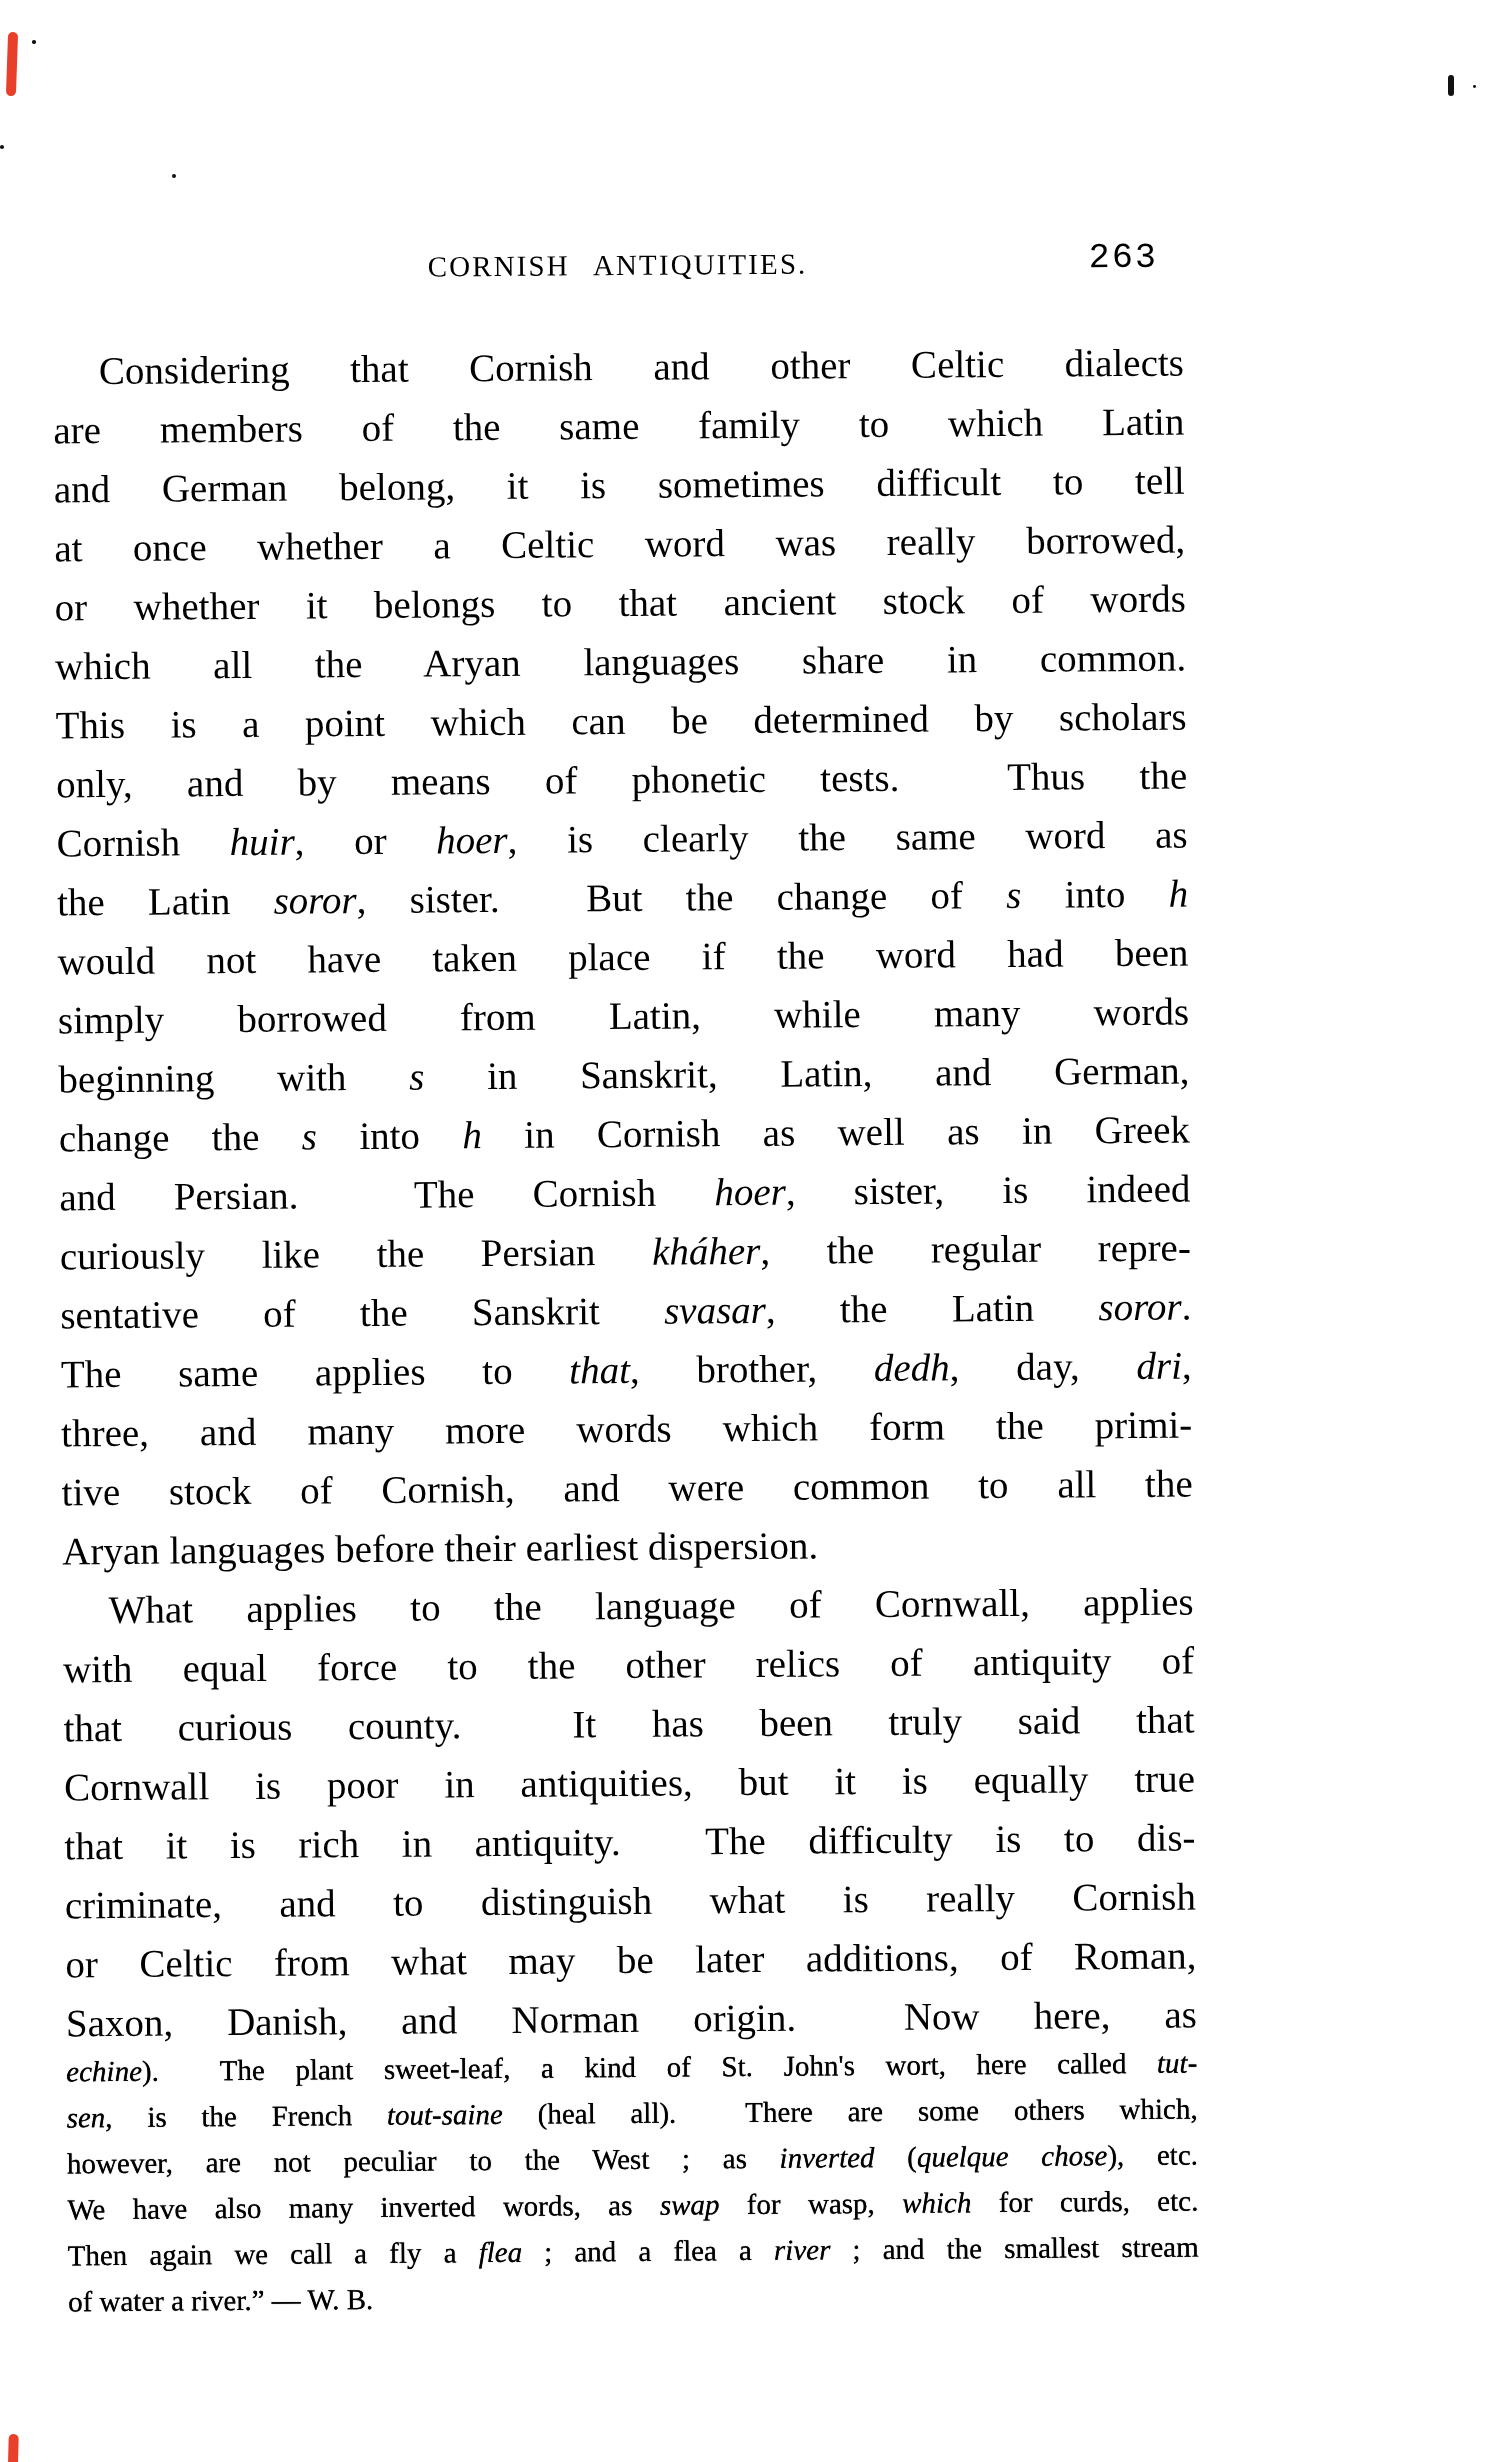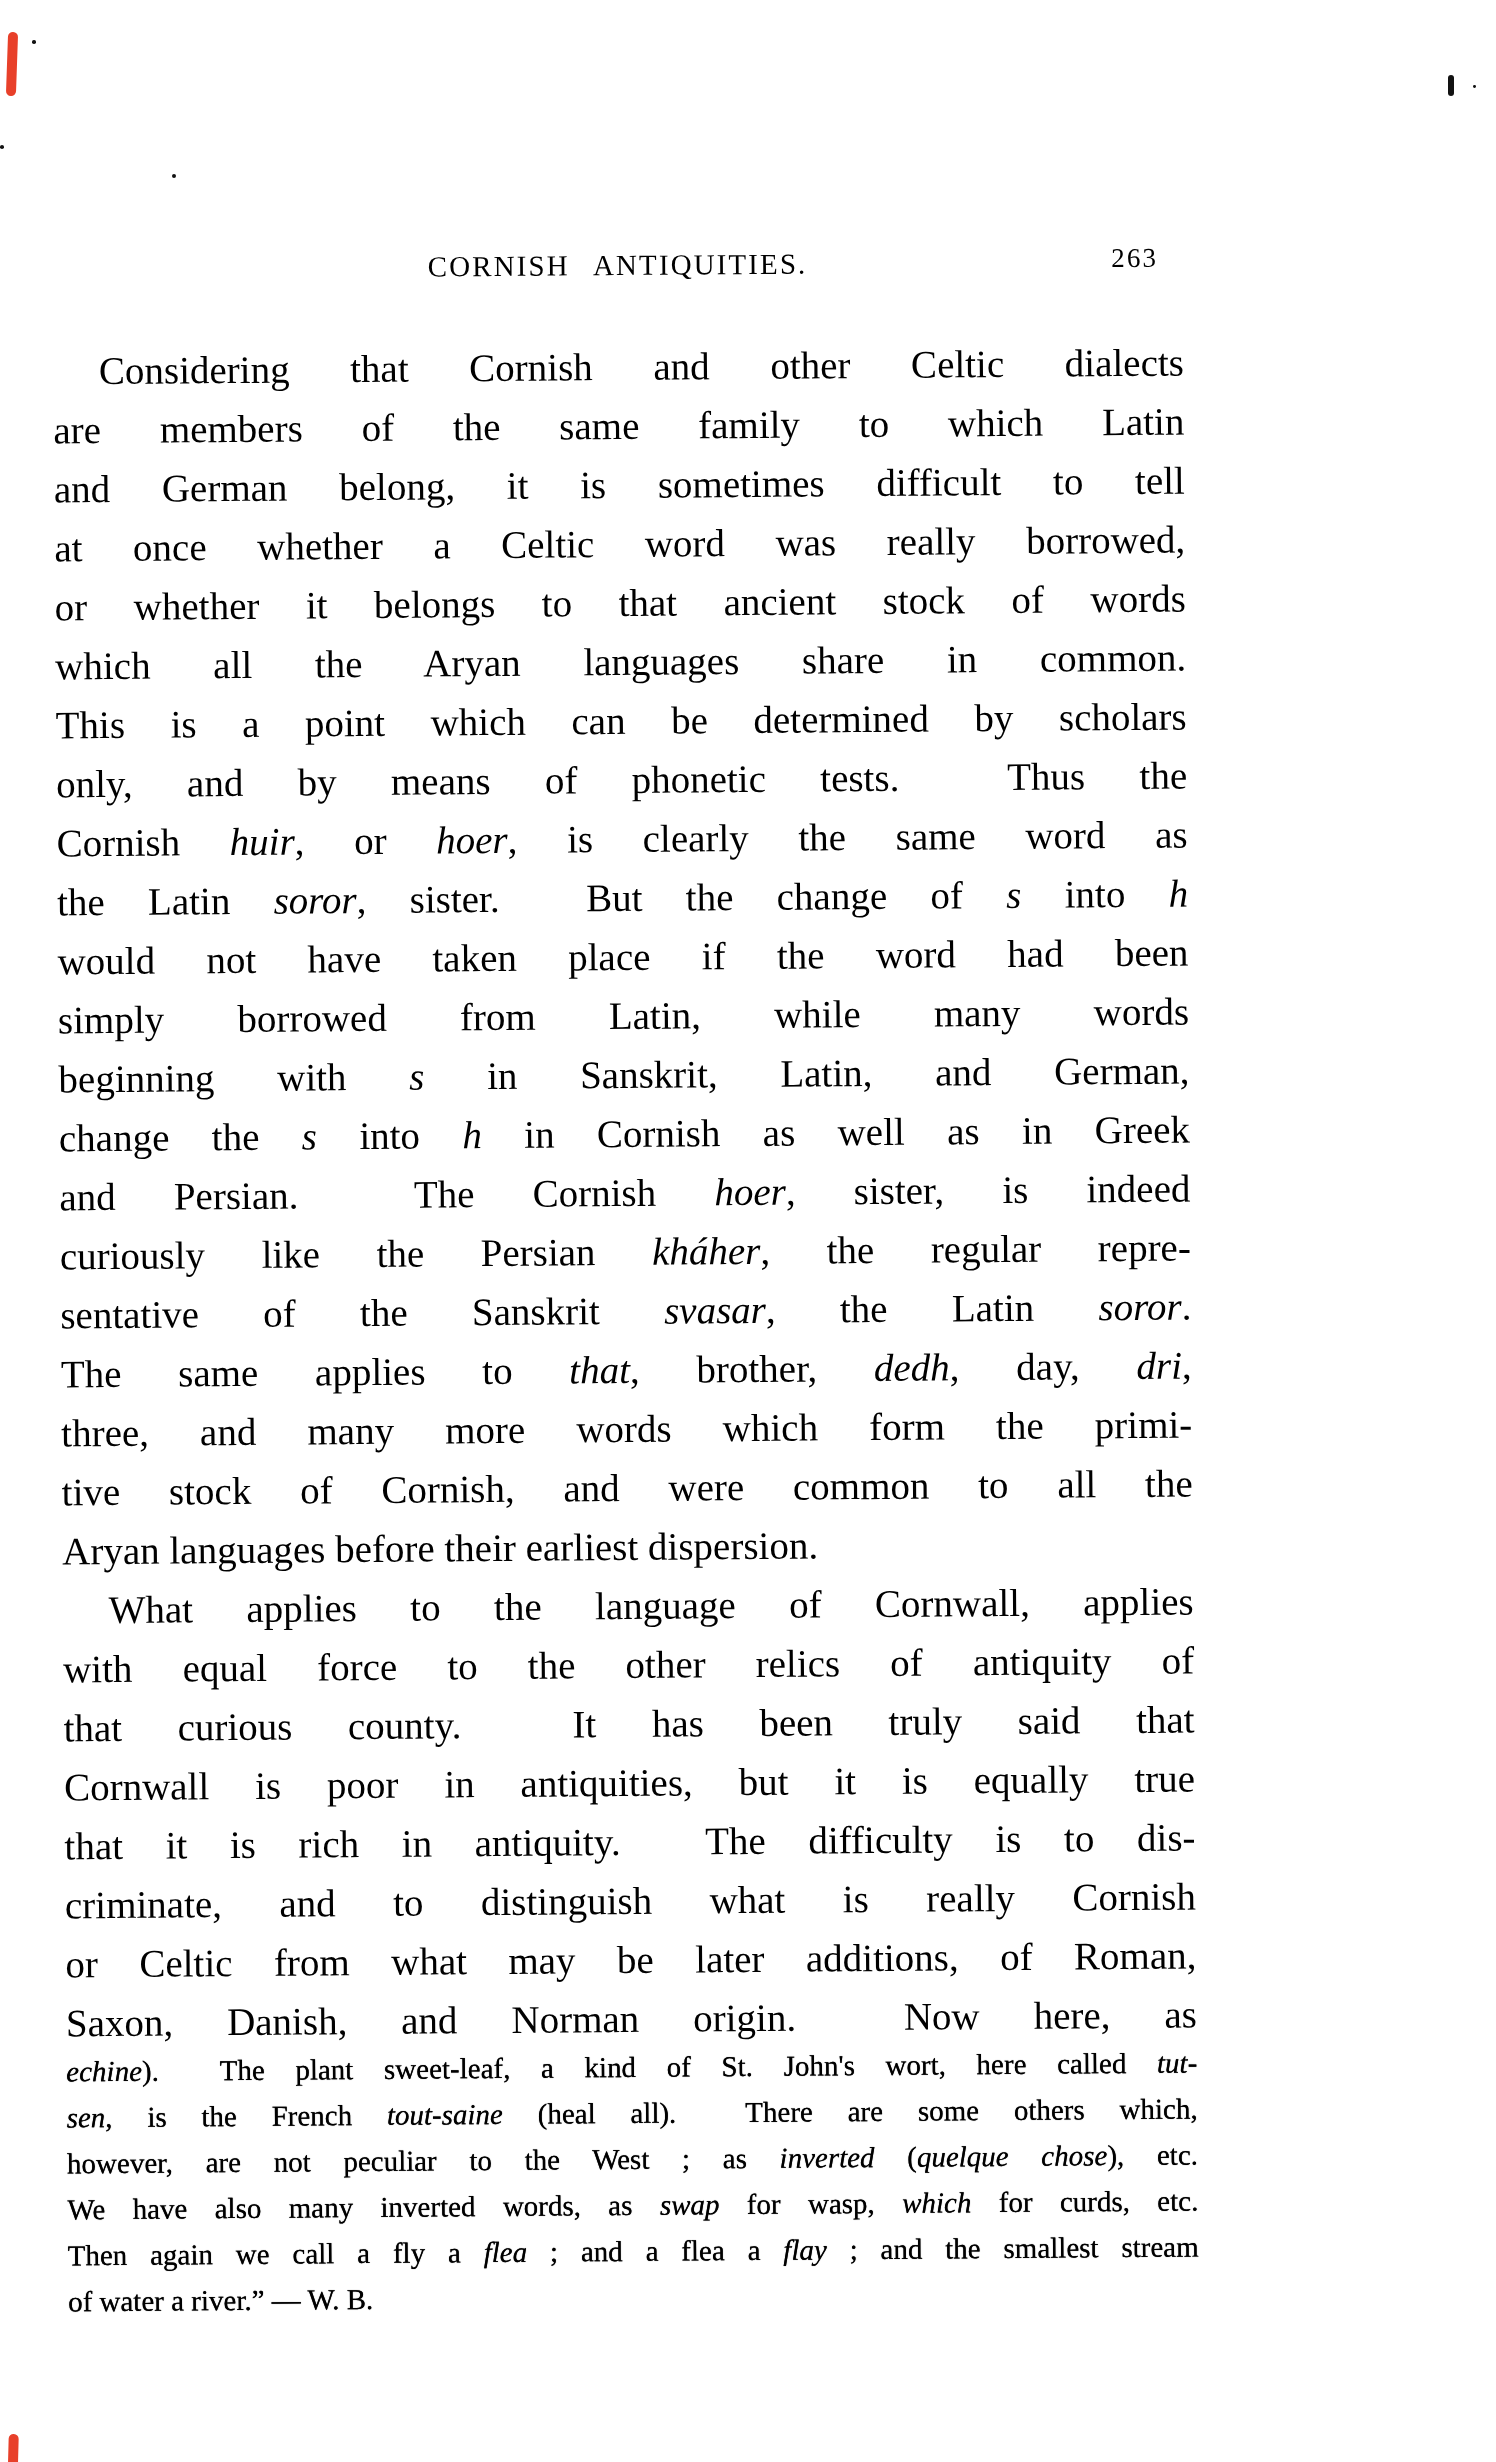--- a/index.html
+++ b/index.html
@@ -14,21 +14,21 @@
   .tilt { position: absolute; left: 0; top: 0; width: 1496px; height: 2462px;
           transform: rotate(-0.45deg); transform-origin: 50% 45%; }
 
   .running-head {
     position: absolute; left: 59px; top: 209px; width: 1131px;
     font-size: 29px; letter-spacing: 2.1px; word-spacing: 15.4px;
     text-align: center; line-height: 39px;
   }
   .page-num {
     position: absolute; right: 25px; top: -2.8px;
-    font-size: 27px; letter-spacing: 2.1px; word-spacing: 0;
+    font-size: 35px; letter-spacing: 2.1px; word-spacing: 0; font-family: Liberation Mono, monospace;
   }
 
   .body-text {
     position: absolute; left: 59px; top: 300px; width: 1131px;
     font-size: 39px; line-height: 59px;
   }
   .footnote {
     position: absolute; left: 59px; top: 2007px; width: 1131px;
     font-size: 29px; line-height: 46px;
     text-shadow: 0 0 0.7px #000;
@@ -99,19 +99,19 @@
         <div class="line j"><span>criminate, and to distinguish what is really Cornish</span></div>
         <div class="line j"><span>or Celtic from what may be later additions, of Roman,</span></div>
         <div class="line j"><span>Saxon, Danish, and Norman origin.&nbsp; Now here, as</span></div>
       </div>
 
     <div class="footnote" id="footnote">
         <div class="line j"><span class="it">echine</span><span>).&nbsp; The plant sweet-leaf, a kind of St. John's wort, here called </span><span class="it">tut-</span></div>
         <div class="line j"><span class="it">sen</span><span>, is the French </span><span class="it">tout-saine</span><span> (heal all).&nbsp; There are some others which,</span></div>
         <div class="line j"><span>however, are not peculiar to the West ; as </span><span class="it">inverted</span><span> (</span><span class="it">quelque chose</span><span>), etc.</span></div>
         <div class="line j"><span>We have also many inverted words, as </span><span class="it">swap</span><span> for wasp, </span><span class="it">which</span><span> for curds, etc.</span></div>
-        <div class="line j"><span>Then again we call a fly a </span><span class="it">flea</span><span> ; and a flea a </span><span class="it">flay</span><span> ; and the smallest stream</span></div>
+        <div class="line j"><span>Then again we call a fly a </span><span class="it">flea</span><span> ; and a flea a </span><span class="it">river</span><span> ; and the smallest stream</span></div>
         <div class="line"><span>of water a river.” — W. B.</span></div>
       </div>
 
   </div>
 </div>
 
 
 </body></html>

